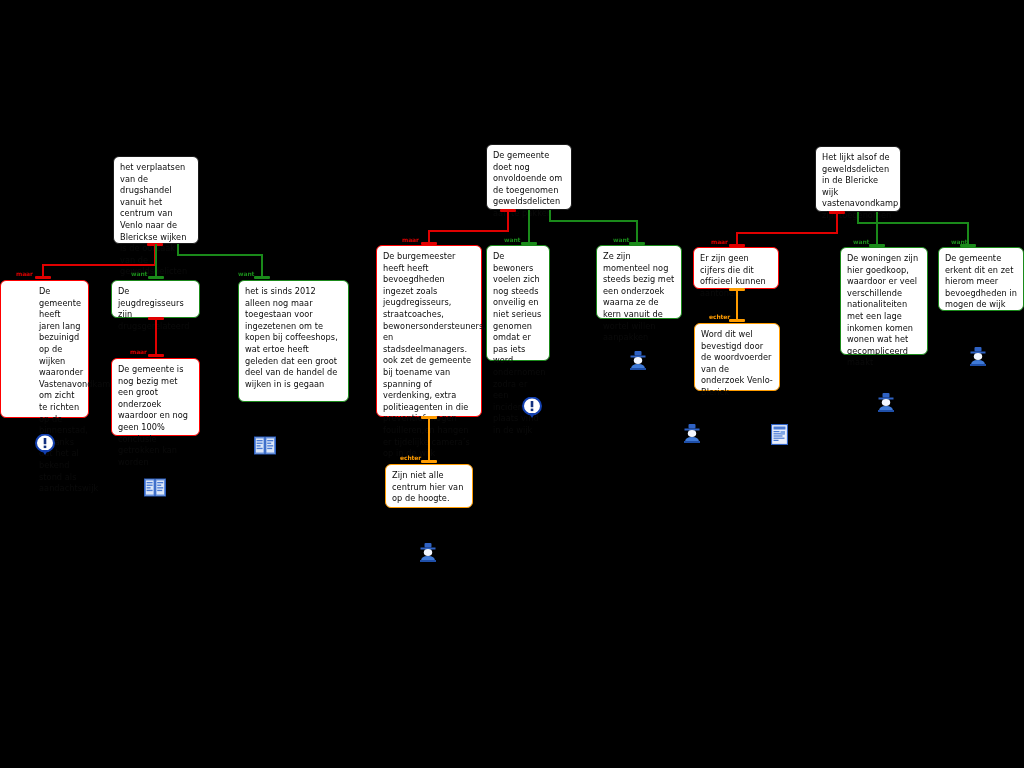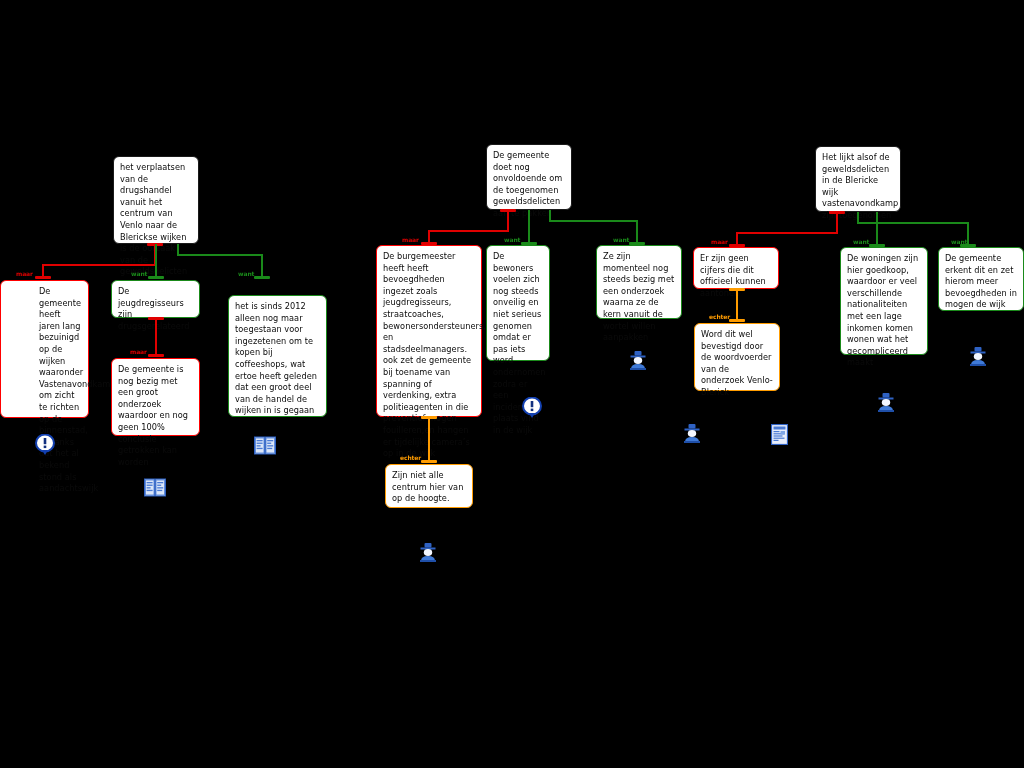--- a/index.html
+++ b/index.html
@@ -81,21 +81,21 @@
   <div class="seg v green-l" style="left:177px; top:244px; height:12px;"></div>
   <div class="seg h green-l" style="left:177px; top:254px; width:86px;"></div>
   <div class="seg v green-l" style="left:261px; top:254px; height:24px;"></div>
   <div class="cap green-l" style="left:254px; top:276px; width:16px;"></div>
   <div class="conn-label green" style="left:238px; top:270px;">want</div>
 
   <div class="node red" style="left:0px; top:280px; width:89px; height:138px;padding-left:38px;">De gemeente heeft jaren lang bezuinigd op de wijken waaronder Vastenavondkamp om zicht te richten op de binnenstad, ondanks dat het al bekend stond als aandachtswijk</div>
 
   <div class="node green" style="left:111px; top:280px; width:89px; height:38px;">De jeugdregisseurs zijn drugsgerelateerd</div>
 
-  <div class="node green" style="left:228px; top:280px; width:99px; height:122px;margin-top:15px;">het is sinds 2012 alleen nog maar toegestaan voor ingezetenen om te kopen bij coffeeshops, wat ertoe heeft geleden dat een groot deel van de handel de wijken in is gegaan</div>
+  <div class="node green" style="left:238px; top:280px; width:111px; height:122px;">het is sinds 2012 alleen nog maar toegestaan voor ingezetenen om te kopen bij coffeeshops, wat ertoe heeft geleden dat een groot deel van de handel de wijken in is gegaan</div>
 
   <div class="seg v red-l" style="left:155px; top:318px; height:38px;"></div>
   <div class="cap red-l" style="left:148px; top:317px; width:16px;"></div>
   <div class="cap red-l" style="left:148px; top:354px; width:16px;"></div>
   <div class="conn-label red" style="left:130px; top:348px;">maar</div>
 
   <div class="node red" style="left:111px; top:358px; width:89px; height:78px;">De gemeente is nog bezig met een groot onderzoek waardoor en nog geen 100% conclusie getrokken kan worden</div>
 
   <div class="node claim" style="left:486px; top:144px; width:86px; height:66px;">De gemeente doet nog onvoldoende om de toegenomen geweldsdelicten aan te pakken</div>
 

